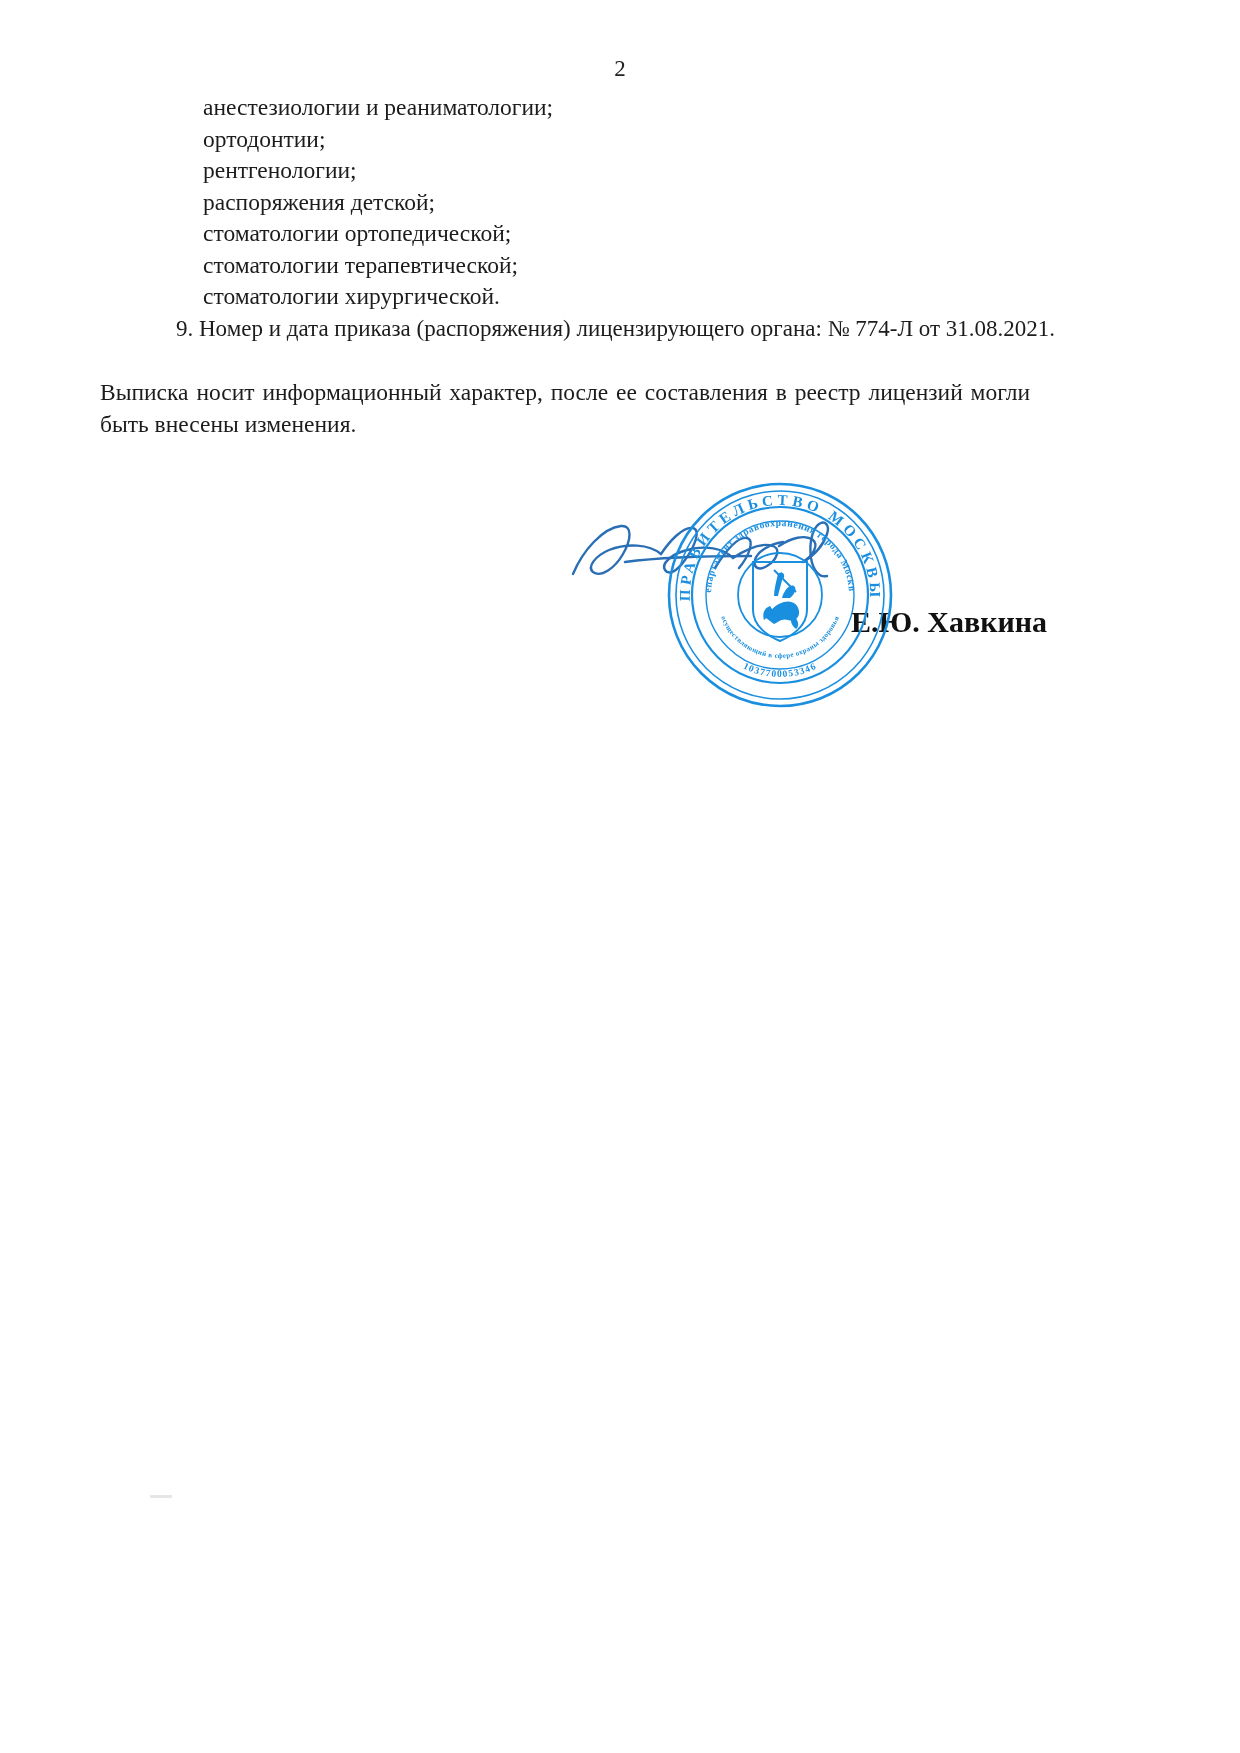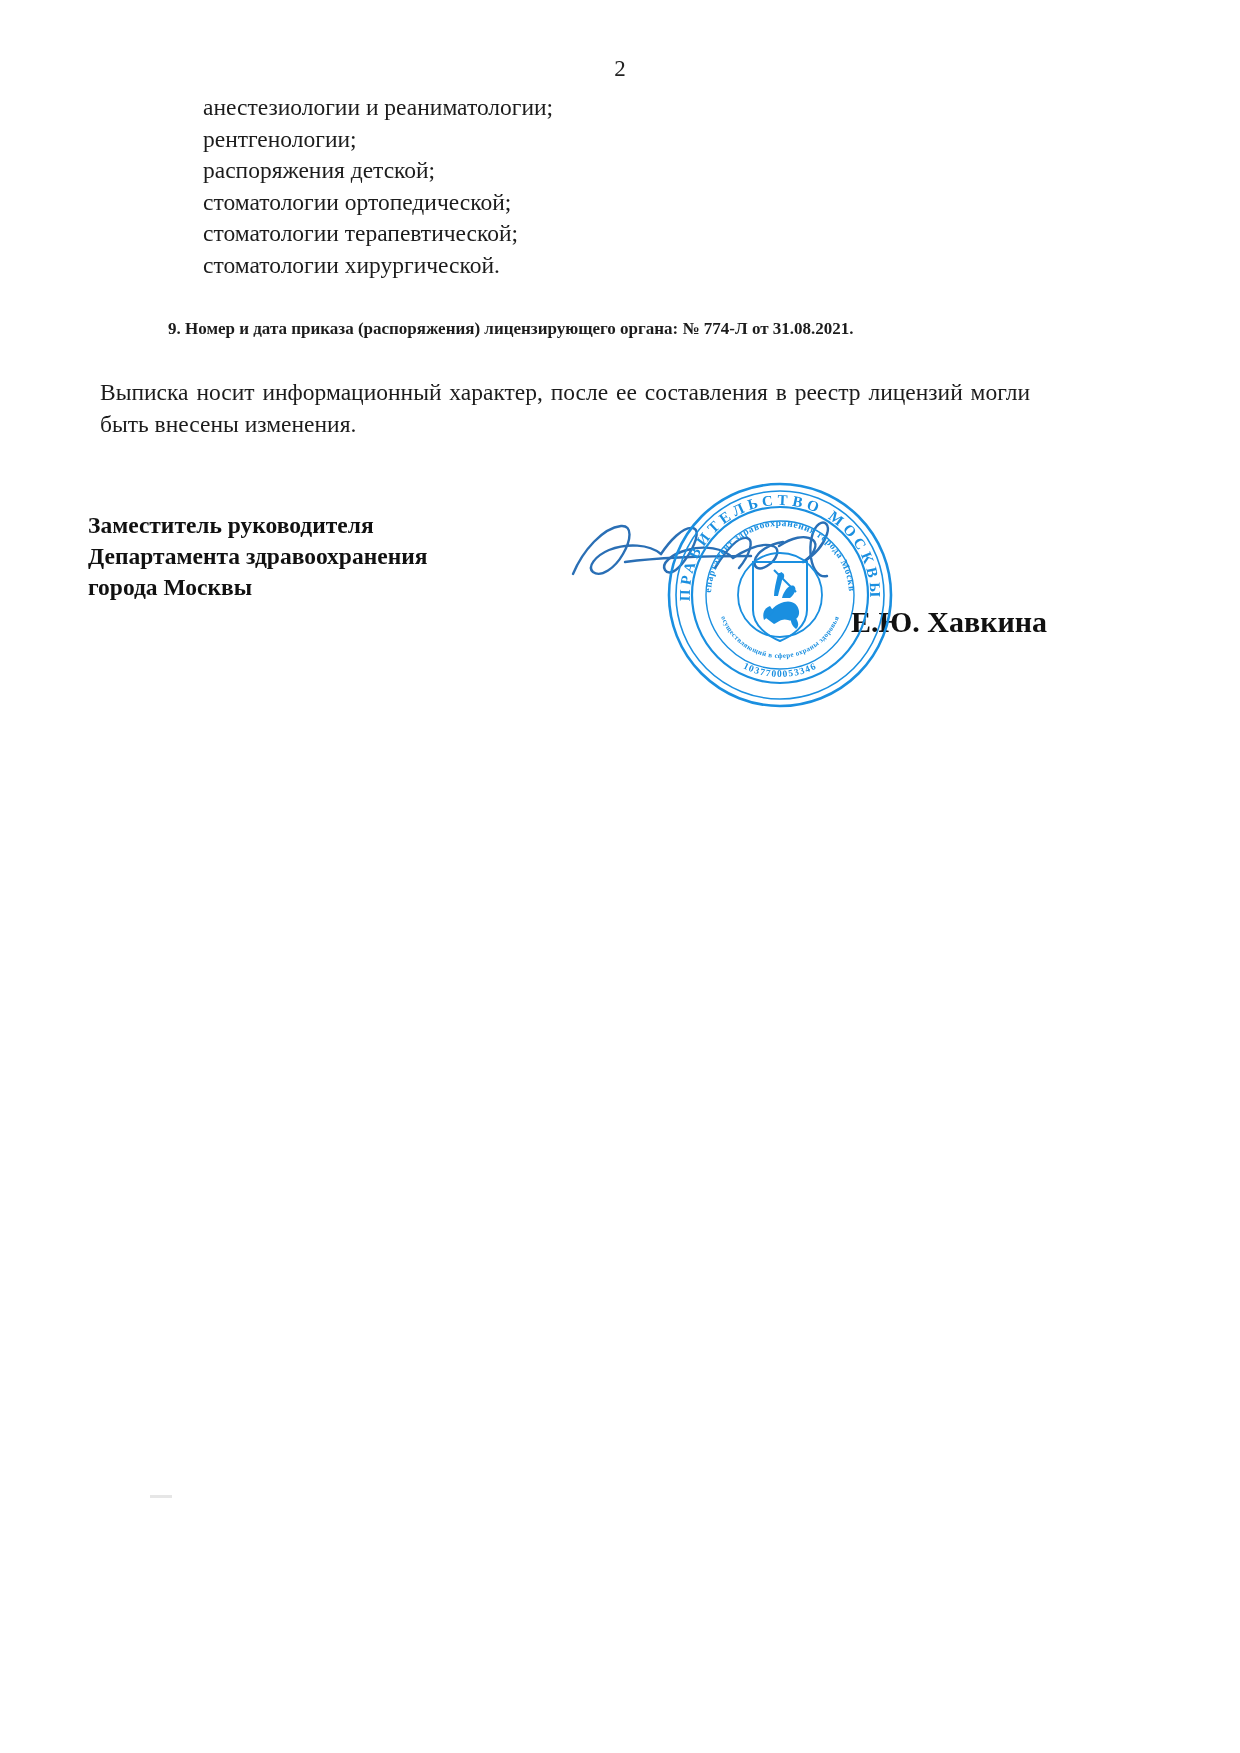--- a/index.html
+++ b/index.html
@@ -32,27 +32,26 @@
     font-size: 23.5px;
     line-height: 31.5px;
     color: #1c1c1c;
   }
   .spec-list div {
     white-space: nowrap;
   }
   .clause-9 {
     position: absolute;
     top: 313px;
-    left: 168px;
+    left: 176px;
     width: 880px;
-    font-size: 17px;
+    font-size: 23px;
     line-height: 31px;
     color: #1c1c1c;
     white-space: nowrap;
-    font-weight: bold;
   }
   .note {
     position: absolute;
     top: 376px;
     left: 100px;
     width: 930px;
     font-size: 23.5px;
     line-height: 32px;
     color: #1c1c1c;
     text-align: justify;
@@ -109,36 +108,32 @@
 </style>
 </head>
 <body>
 
 <div class="page">
 
   <div class="page-number">2</div>
 
   <div class="spec-list">
     <div>анестезиологии и реаниматологии;</div>
+    <div>ортодонтии;</div>
     <div>рентгенологии;</div>
     <div>распоряжения детской;</div>
     <div>стоматологии ортопедической;</div>
     <div>стоматологии терапевтической;</div>
     <div>стоматологии хирургической.</div>
   </div>
 
   <div class="clause-9">9. Номер и дата приказа (распоряжения) лицензирующего органа: № 774-Л от 31.08.2021.</div>
 
   <div class="note">Выписка носит информационный характер, после ее составления в реестр лицензий могли быть внесены изменения.</div>
 
-  <div class="signature-block">
-    <div>Заместитель руководителя</div>
-    <div>Департамента здравоохранения</div>
-    <div>города Москвы</div>
-  </div>
 
   <div class="signer-name">Е.Ю. Хавкина</div>
 
   <div class="signature-ink">
     <svg width="300" height="90" viewBox="0 0 300 90" fill="none" xmlns="http://www.w3.org/2000/svg">
       <g stroke="#2a6fb5" stroke-width="2.4" stroke-linecap="round" fill="none">
         <path d="M8 62 C 18 38, 38 16, 56 14 C 68 13, 66 28, 58 42 C 50 56, 36 66, 28 60 C 22 55, 30 44, 44 38 C 62 31, 84 32, 96 42"></path>
         <path d="M96 42 C 104 30, 118 14, 128 16 C 136 18, 130 34, 120 48 C 112 59, 104 64, 100 58 C 96 52, 106 42, 122 38 C 140 33, 158 36, 168 46"></path>
         <path d="M150 56 C 160 40, 172 24, 182 26 C 190 28, 184 44, 174 56"></path>
         <path d="M168 46 C 180 38, 196 30, 208 34 C 216 37, 212 48, 202 54 C 194 59, 188 56, 190 48 C 192 40, 204 32, 218 30"></path>

